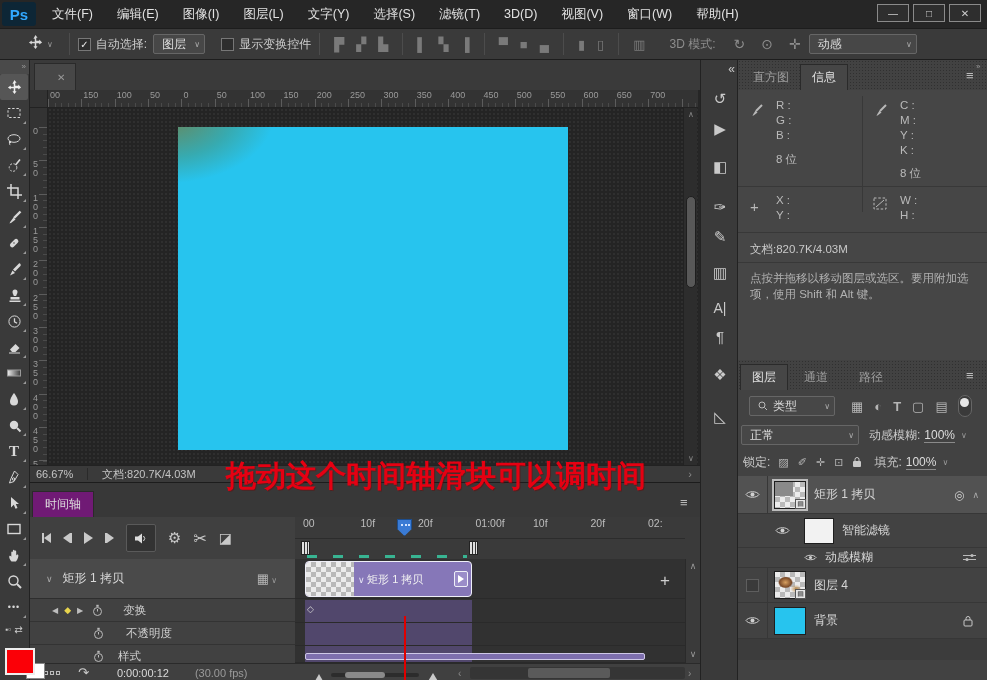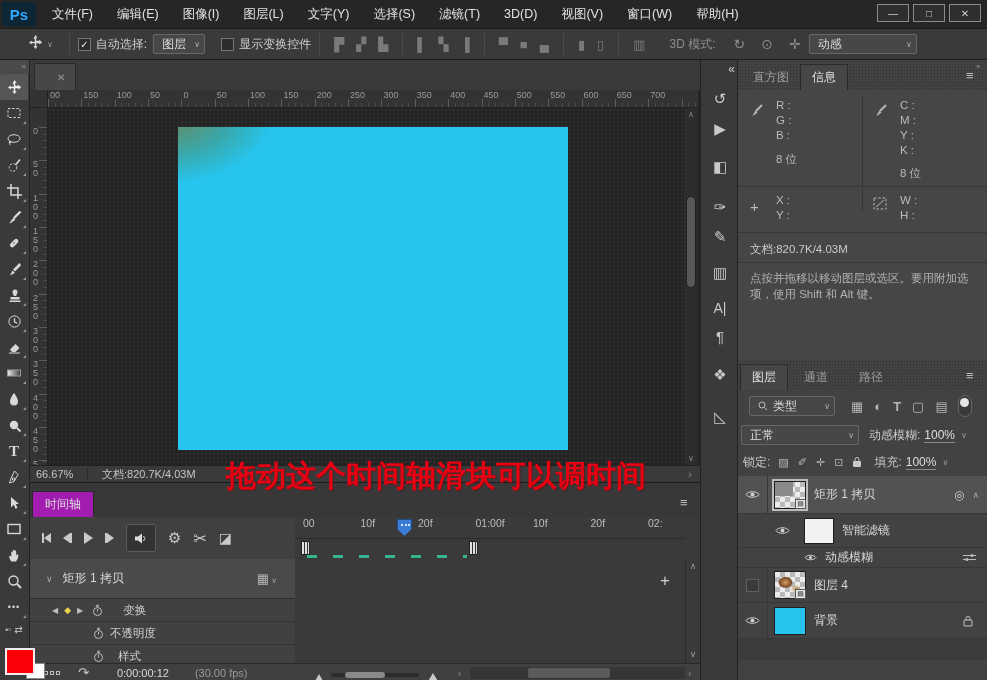--- a/index.html
+++ b/index.html
@@ -70,21 +70,21 @@
   #vsb .ar { position:absolute; left:0; width:14px; font-size:8px; color:#888; text-align:center; }
   #docstatus { left:30px; top:465px; width:670px; height:17px; background:#3a3a3a; border-top:1px solid #222;
     display:flex; align-items:center; font-size:11px; color:#c4c4c4; }
   #docstatus .z { width:58px; padding-left:6px; border-right:1px solid #2a2a2a; }
   #docstatus .d { padding-left:14px; }
   #docstatus .arrow { position:absolute; right:8px; color:#8a8a8a; }
 
   
   #timeline { left:30px; top:482px; width:670px; height:198px; background:#3a3a3a; border-top:1px solid #1c1c1c; }
   #tl-head { position:absolute; left:0; top:0; width:670px; height:34px; background:#383838; }
-  #tl-tab { position:absolute; left:2px; top:8px; height:26px; background:#a21caf; border:1px solid #2a2a2a; border-bottom:none;
+  #tl-tab { position:absolute; left:2px; top:8px; height:26px; background:#701a75; border:1px solid #2a2a2a; border-bottom:none;
     padding:0 12px; display:flex; align-items:center; color:#ddd; }
   .hamb { color:#bbb; font-size:13px; }
   #tl-controls { position:absolute; left:0; top:34px; width:265px; height:42px; background:#404040; display:flex; align-items:center; }
   .tbtn { display:flex; align-items:center; justify-content:center; color:#c9c9c9; margin:0 6px; }
   .tri { width:0; height:0; display:inline-block; }
   .tri.r { border:6px solid transparent; border-left:9px solid #c9c9c9; border-right:none; }
   .tri.r.sm { border-width:5px; border-left-width:7px; }
   .tri.l.sm { border:5px solid transparent; border-right:7px solid #c9c9c9; border-left:none; width:0;height:0; }
   .vb { display:inline-block; width:2px; height:10px; background:#c9c9c9; }
   #audio-btn { width:30px; height:28px; background:#333; border:1px solid #5a5a5a; border-radius:2px; margin:0 6px; }
@@ -473,32 +473,55 @@
           <path d="M5.5 7.5V5" stroke="#bbb"></path>
         </svg>
       <span style="margin-left:14px">变换</span>
     </div>
     <div class="proprow">
       <svg width="11" height="13" style="margin-left:63px">
           <circle cx="5.5" cy="7.5" r="4" stroke="#bbb" fill="none"></circle>
           <rect x="4.3" y="0.8" width="2.4" height="2" fill="#bbb"></rect>
           <path d="M5.5 7.5V5" stroke="#bbb"></path>
         </svg>
-      <span style="margin-left:6px">不透明度</span>
+      <span style="margin-left:22px">不透明度</span>
     </div>
     <div class="proprow">
       <svg width="11" height="13" style="margin-left:63px">
           <circle cx="5.5" cy="7.5" r="4" stroke="#bbb" fill="none"></circle>
           <rect x="4.3" y="0.8" width="2.4" height="2" fill="#bbb"></rect>
           <path d="M5.5 7.5V5" stroke="#bbb"></path>
         </svg>
       <span style="margin-left:14px">样式</span>
     </div>
   </div>
 
+  <div id="tl-lanes">
+    <div class="lane" style="top:0;height:40px">
+      <div id="clip">
+        <span class="check"></span>
+        <span class="cname"><span style="font-size:9px;color:#e8e8f5">∨ </span><span>矩形 1 拷贝</span></span>
+        <span class="pb">
+            <i class="tri r sm" style="border-left-color:#fff;border-width:4px;border-left-width:6px"></i>
+          </span>
+      </div>
+    </div>
+    <div class="lane" style="top:41px;height:23px">
+      <div class="tint"></div>
+      <span class="abs" style="left:12px;top:4px;color:#cfcfcf;font-size:9px">◇</span>
+    </div>
+    <div class="lane" style="top:64px;height:23px">
+        <div class="tint"></div>
+      </div>
+    <div class="lane" style="top:87px;height:17px">
+        <div class="tint" style="height:16px"></div>
+      </div>
+    <div id="bar2"></div>
+    <div id="redline"></div>
+  </div>
   <div id="playhead" class="abs" style="left:367px;top:36px">
     <i style="left:3px"></i>
       <i style="left:6.5px"></i>
       <i style="left:10px"></i>
   </div>
   <div id="addmedia">+</div>
   <div id="tl-rail">
     <div style="margin-top:2px">∧</div>
     <div style="margin-top:78px">∨</div>
   </div>

